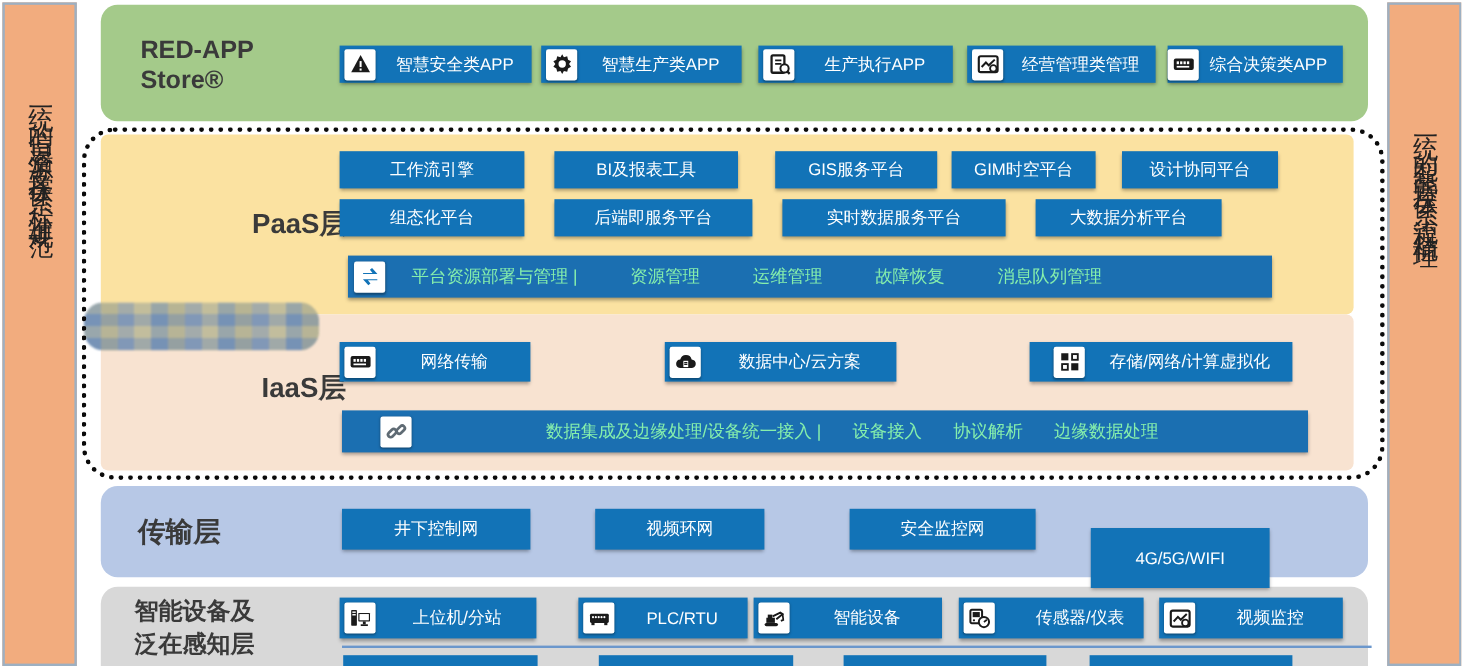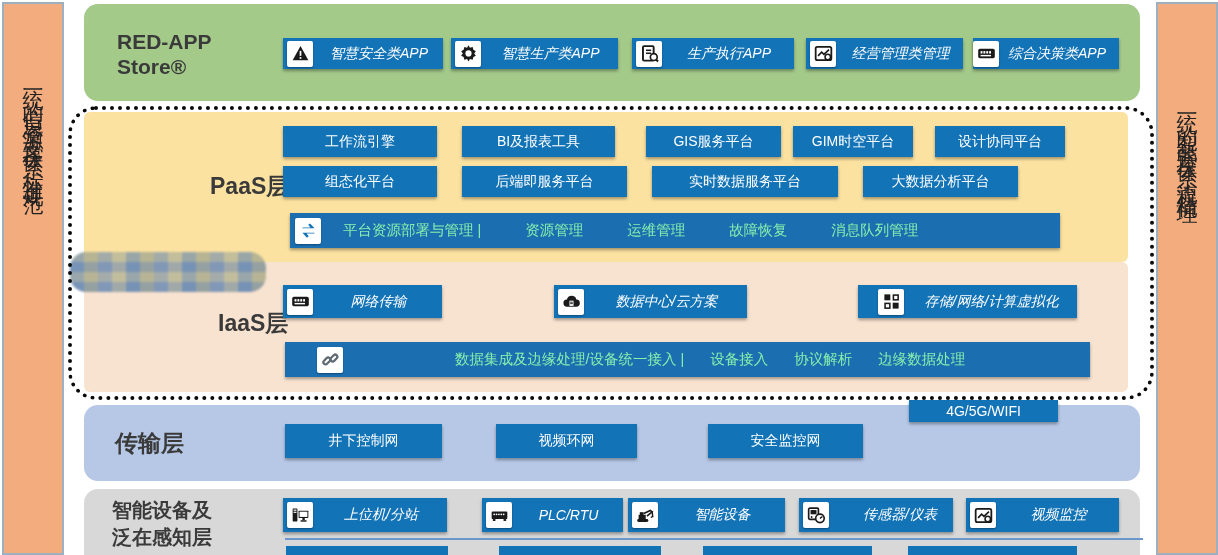--- a/index.html
+++ b/index.html
@@ -11,21 +11,21 @@
   .side .vtext{writing-mode:vertical-rl;text-orientation:mixed;font-size:21px;color:#222;
         letter-spacing:7px;margin:0 auto;height:100%;display:block;text-align:left;}
   
   .band{position:absolute;}
   .band-title{position:absolute;font-weight:bold;color:#3a3a3a;z-index:3;}
   
   .btn{position:absolute;background:#1273b7;color:#fff;display:flex;align-items:center;
        justify-content:center;font-size:14px;height:31px;z-index:3;
        box-shadow:0 2px 3px rgba(0,0,0,.35);white-space:nowrap;}
   .btn.icon-btn{justify-content:flex-start;}
-  .btn.icon-btn .lbl{flex:1;text-align:center;padding-right:6px;font-style:italic;}
+  .btn.icon-btn .lbl{flex:1;text-align:center;padding-right:6px;}
   .ibox{width:26px;height:26px;background:#fff;border-radius:2px;display:flex;align-items:center;
         justify-content:center;margin:0 8px 0 4px;flex:none;box-shadow:0 1px 2px rgba(0,0,0,.35);}
   .ibox svg{width:19px;height:19px;display:block;}
   
   .bar{position:absolute;background:#1b6fb1;height:35px;display:flex;align-items:center;
        color:#86efac;font-size:14.5px;z-index:3;box-shadow:0 2px 3px rgba(0,0,0,.35);white-space:nowrap;}
   .bar .bar-label{margin-left:14px;}
   .bar .bar-item{margin-left:44px;}
   
   #dotted-frame{position:absolute;left:68px;top:106px;width:1078px;height:286px;
@@ -219,21 +219,21 @@
 
   <div class="btn" style="left:285px;top:424px;width:157px;height:34px;">
     <span>井下控制网</span>
     </div>
   <div class="btn" style="left:496px;top:424px;width:141px;height:34px;">
     <span>视频环网</span>
     </div>
   <div class="btn" style="left:708px;top:424px;width:155px;height:34px;">
     <span>安全监控网</span>
     </div>
-  <div class="btn" style="left:909px;top:400px;width:149px;height:22px;">
+  <div class="btn" style="left:909px;top:440px;width:149px;height:50px;">
     <span>4G/5G/WIFI</span>
     </div>
 
   <div class="band" style="left:84px;top:489px;width:1056px;height:80px;background:#d8d8d8;border-radius:14px;"></div>
   <div class="band-title" style="left:112px;top:497px;width:112px;font-size:20px;line-height:27px;">智能设备及泛在感知层</div>
 
   <div class="btn icon-btn" style="left:283px;top:498px;width:164px;height:34px;">
     <span class="ibox">
         <svg viewBox="0 0 16 16">
           <rect x="1.4" y="2" width="4" height="11" rx="0.5" fill="#1a1a1a"></rect>

